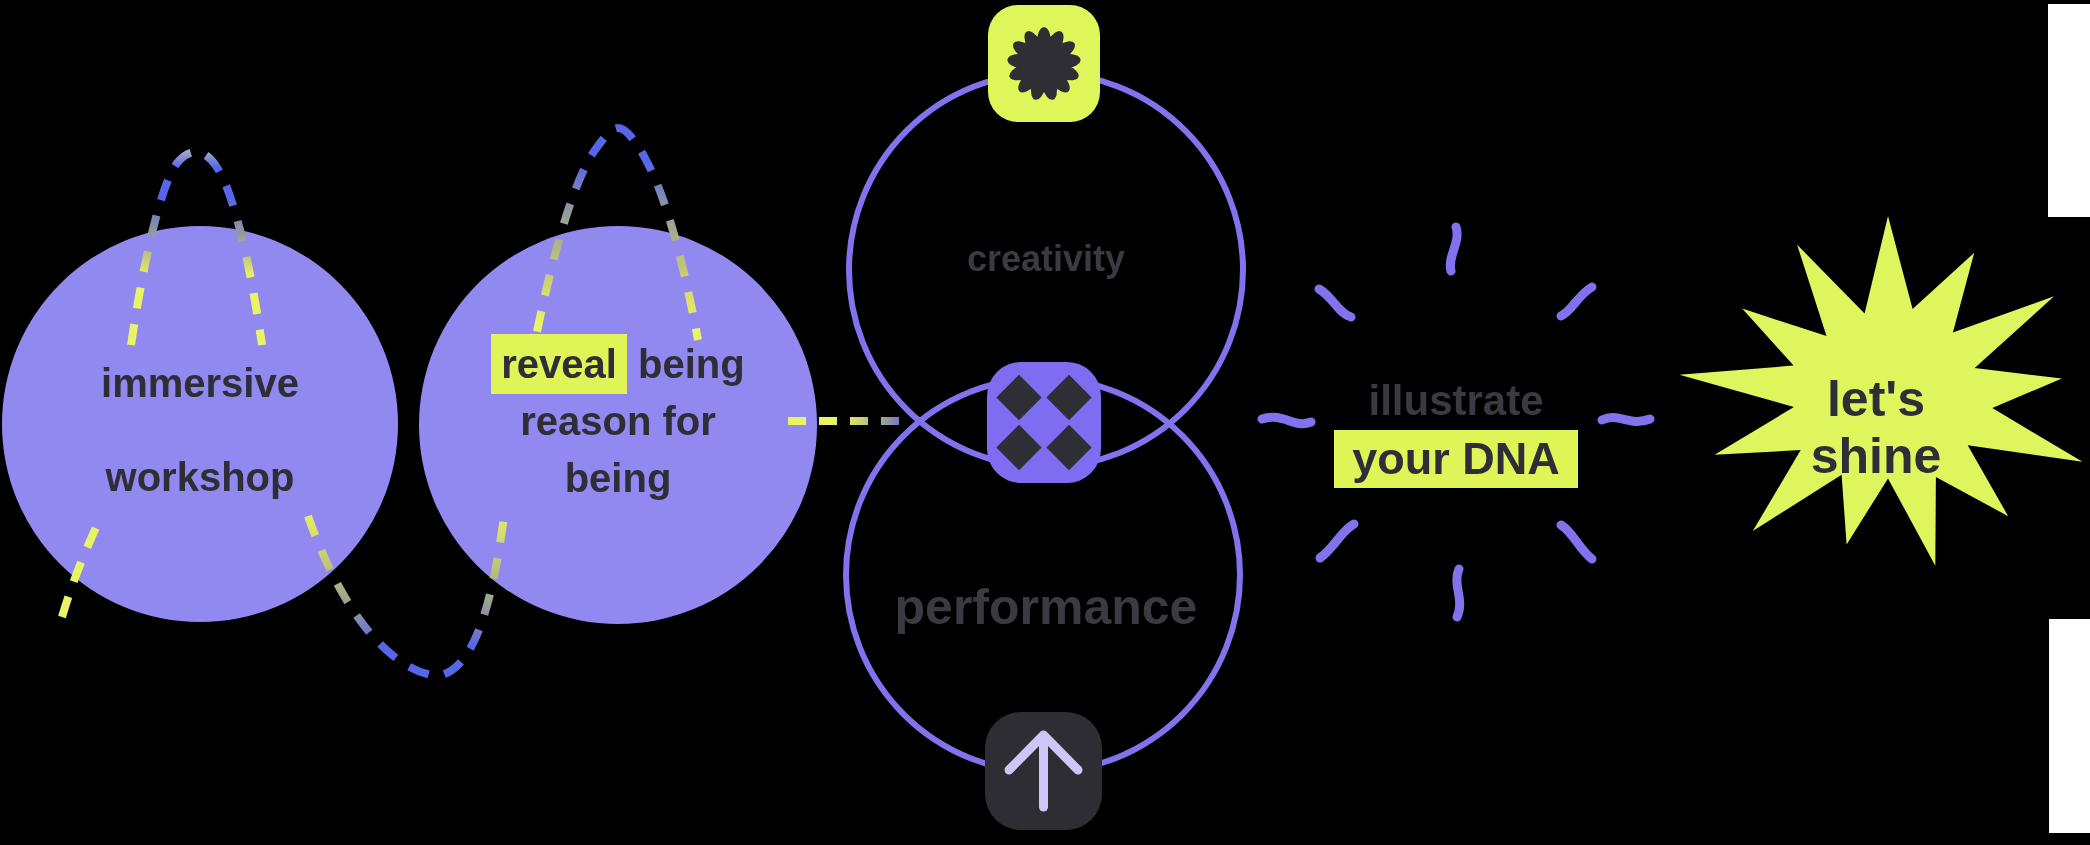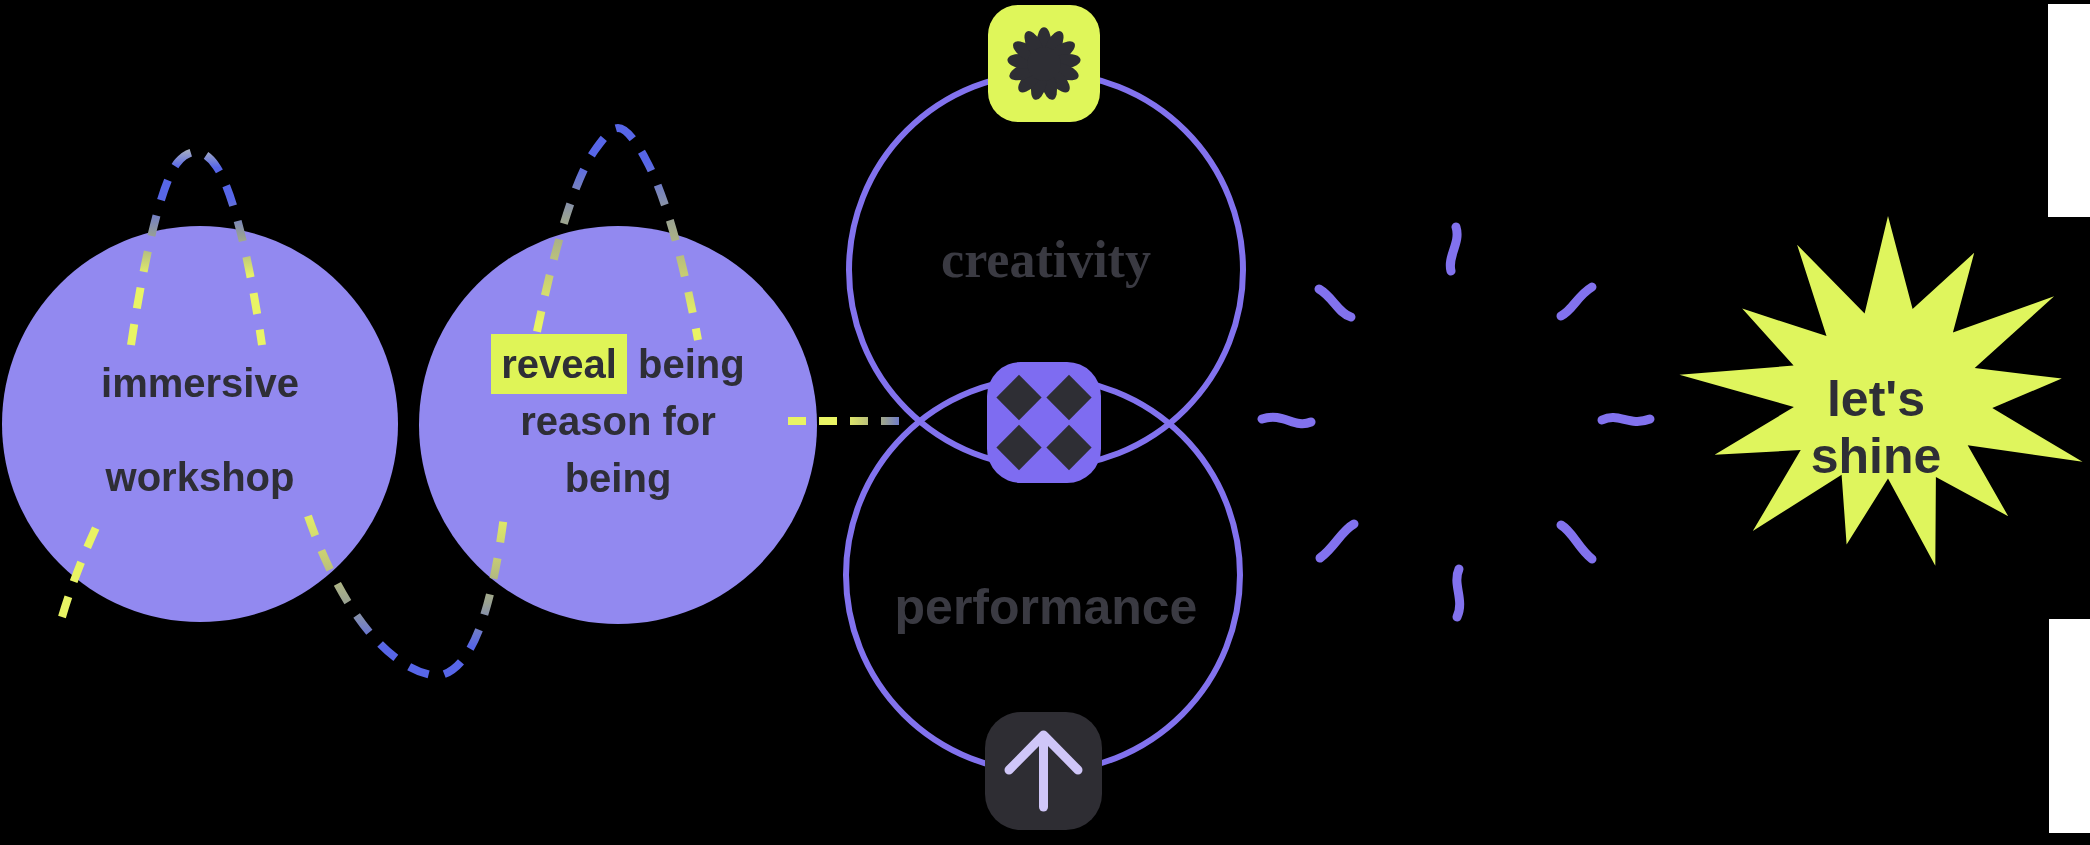--- a/index.html
+++ b/index.html
@@ -11,21 +11,21 @@
   #underlay{position:absolute;left:0;top:0;z-index:2;}
   .icon-card{position:absolute;z-index:3;display:flex;align-items:center;justify-content:center;}
   #flower-card{left:988px;top:5px;width:112px;height:117px;border-radius:30px;background:var(--lime-icon-bg);}
   #x-card{left:987px;top:362px;width:114px;height:121px;border-radius:34px;background:var(--purple-icon-bg);}
   #arrow-card{left:985px;top:712px;width:117px;height:118px;border-radius:36px;background:var(--dark-card);}
   .label{position:absolute;z-index:4;display:flex;flex-direction:column;align-items:center;justify-content:center;
          text-align:center;font-weight:800;color:var(--dark-text);}
   #workshop-label{left:30px;top:365px;width:340px;height:130px;font-size:40px;line-height:48px;gap:46px;}
   #reveal-label{left:448px;top:336px;width:340px;height:170px;font-size:40px;line-height:57px;}
   #reveal-label .hl{background:var(--lime);padding:8px 10px;}
-  #creativity-label{left:894px;top:238px;width:304px;height:42px;font-size:52px;color:var(--muted-text);font-family:Liberation Serif, serif;}
+  #creativity-label{left:894px;top:238px;width:304px;height:42px;font-size:36px;color:var(--muted-text);}
   #performance-label{left:876px;top:582px;width:340px;height:50px;font-size:50px;color:var(--muted-text);text-align:center;}
   #dna-label{left:1306px;top:376px;width:300px;height:112px;}
   #dna-label .l1{font-size:42px;color:var(--muted-text);margin-bottom:5px;}
   #dna-label .l2{font-size:45px;color:var(--dark-text);background:var(--lime);padding:3px 18px;}
   #shine-label{left:1736px;top:368px;width:280px;height:120px;font-size:50px;line-height:57px;color:var(--dark-text);align-items:center;}
   .white-block{position:absolute;background:var(--white);z-index:5;}
   #wb1{left:2048px;top:4px;width:42px;height:213px;}
   #wb2{left:2049px;top:619px;width:41px;height:214px;}
   .dash{fill:none;stroke-width:8;stroke-dasharray:21 16;}
   .squiggle{fill:none;stroke:var(--purple-ring);stroke-width:9;stroke-linecap:round;}
@@ -152,20 +152,24 @@
   </div>
 
   <div class="label" id="creativity-label">
     <span>creativity</span>
   </div>
 
   <div class="label" id="performance-label">
     <span>performance</span>
   </div>
 
+  <div class="label" id="dna-label">
+    <span class="l1">illustrate</span>
+    <span class="l2">your DNA</span>
+  </div>
 
   <div class="label" id="shine-label">
     <span>let's</span>
     <span>shine</span>
   </div>
 
   <div class="white-block" id="wb1"></div>
   <div class="white-block" id="wb2"></div>
 </div>
 

